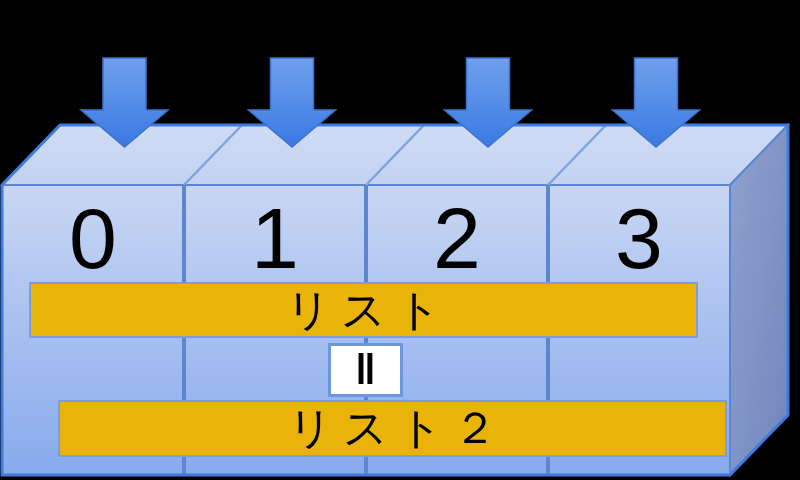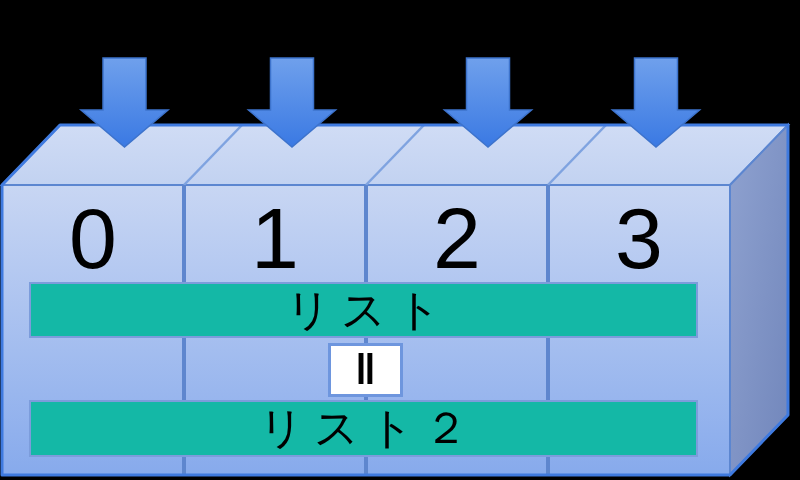--- a/index.html
+++ b/index.html
@@ -12,28 +12,28 @@
     position:absolute;top:185px;height:97px;width:182px;
     display:flex;align-items:center;justify-content:center;
     padding-top:9px;box-sizing:border-box;
     font-size:86px;line-height:1;color:#000;
   }
   .cell-num.c0{left:2px;}
   .cell-num.c1{left:184px;}
   .cell-num.c2{left:366px;}
   .cell-num.c3{left:548px;}
   .bar{
-    position:absolute;left:29px;width:669px;background:#14b8a6;
+    position:absolute;left:29px;width:669px;background:#eab308;
     border:2px solid #7C9CDB;box-sizing:border-box;
     display:flex;align-items:center;justify-content:center;
     font-size:44px;color:#000;letter-spacing:10px;
   }
   .bar .bar-label{padding-left:10px;}
   .bar.bar1{top:282px;height:56px;}
-  .bar.bar2{top:400px;height:57px;}
+  .bar.bar2{top:400px;height:57px;margin-left:29px;}
   .equals-box{
     position:absolute;left:328px;top:343px;width:75px;height:54px;
     background:#fff;border:3px solid #6E96DE;box-sizing:border-box;
     display:flex;align-items:center;justify-content:center;
     font-size:42px;font-weight:600;color:#000;line-height:1;
   }
 </style>
 </head>
 <body>
 

